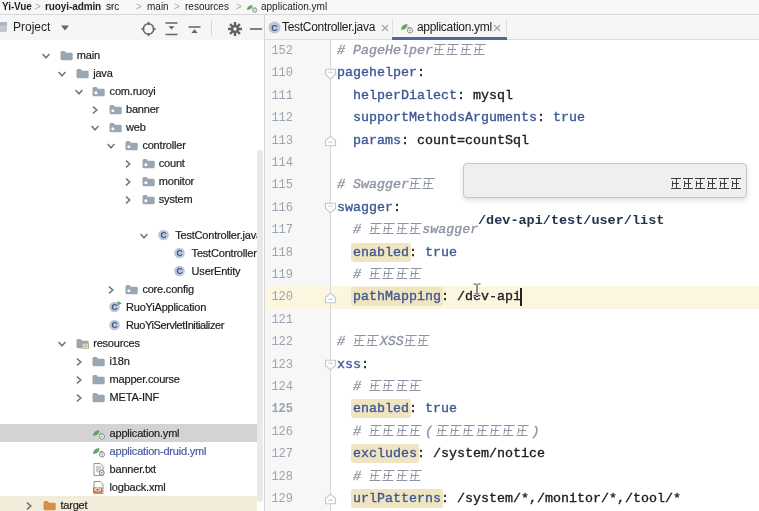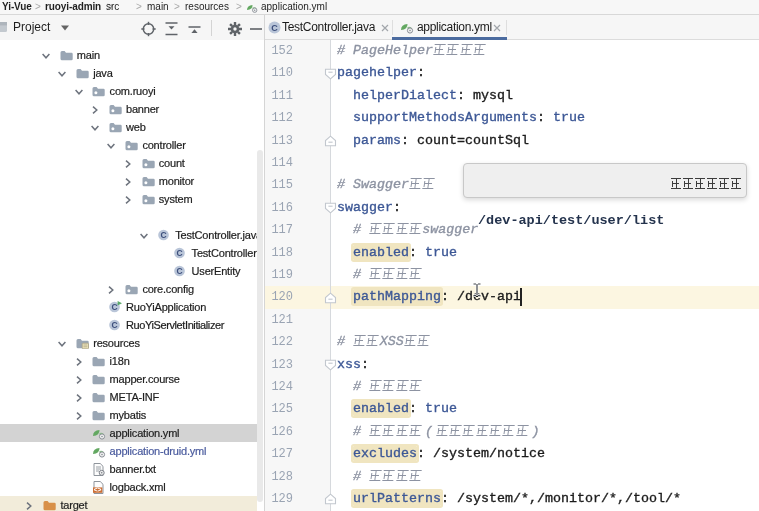--- a/index.html
+++ b/index.html
@@ -159,21 +159,21 @@
 <div class="lnum" style="top:174.4px;">115</div>
 <div class="lnum" style="top:196.8px;">116</div>
 <div class="lnum" style="top:219.2px;">117</div>
 <div class="lnum" style="top:241.6px;">118</div>
 <div class="lnum" style="top:264.0px;">119</div>
 <div class="lnum" style="top:286.4px;">120</div>
 <div class="lnum" style="top:308.8px;">121</div>
 <div class="lnum" style="top:331.2px;">122</div>
 <div class="lnum" style="top:353.6px;">123</div>
 <div class="lnum" style="top:376.0px;">124</div>
-<div class="lnum" style="top:398.4px;">125</div>
+<div class="lnum" style="top:398.4px;font-weight:bold;">125</div>
 <div class="lnum" style="top:420.8px;">126</div>
 <div class="lnum" style="top:443.2px;">127</div>
 <div class="lnum" style="top:465.6px;">128</div>
 <div class="lnum" style="top:488.0px;">129</div>
 </div>
 
 <div id="code">
 <div class="cl" style="top:40.0px;"><span class="c"># PageHelper<i class="cj"></i><i class="cj"></i><i class="cj"></i><i class="cj"></i></span></div>
 <div class="cl" style="top:62.4px;"><span class="k">pagehelper</span>:</div>
 <div class="cl" style="top:84.8px;">  <span class="k">helperDialect</span>: mysql</div>
@@ -392,29 +392,20 @@
     </div>
 <div class="trow" style="top:348px;">
       <svg class="ticon" style="left:73.6px;top:4.5px" width="10" height="10">
         <path d="M3 1.6 L6.8 5 L3 8.4" fill="none" stroke="#6d737d" stroke-width="1.5"></path>
       </svg>
       <svg class="ticon" style="left:92.4px;top:3.5px" width="13" height="11">
         <path d="M0.5 2.5 Q0.5 1 2 1 H4.6 L6 2.8 H11.5 Q12.7 2.8 12.7 4 V9 Q12.7 10.3 11.4 10.3 H2 Q0.5 10.3 0.5 8.8 Z" fill="#9aa6b4"></path>
       </svg>
       <span class="lbl" style="left:109.6px;">META-INF</span>
     </div>
-<div class="trow" style="top:366px;">
-      <svg class="ticon" style="left:73.6px;top:4.5px" width="10" height="10">
-        <path d="M3 1.6 L6.8 5 L3 8.4" fill="none" stroke="#6d737d" stroke-width="1.5"></path>
-      </svg>
-      <svg class="ticon" style="left:92.4px;top:3.5px" width="13" height="11">
-        <path d="M0.5 2.5 Q0.5 1 2 1 H4.6 L6 2.8 H11.5 Q12.7 2.8 12.7 4 V9 Q12.7 10.3 11.4 10.3 H2 Q0.5 10.3 0.5 8.8 Z" fill="#9aa6b4"></path>
-      </svg>
-      <span class="lbl" style="left:109.6px;">mybatis</span>
-    </div>
 <div class="trow tsel" style="top:384px;">
       <svg class="ticon" style="left:92.4px;top:2.5px" width="14" height="13">
         <path d="M1 9 Q1 3.5 7.5 3 Q7.8 8.5 1 9 Z" fill="#63a861"></path>
         <path d="M7.5 6 Q11 5 12 7.5 Q9.5 9.2 7.5 7.8 Z" fill="#8cc08a"></path>
         <circle cx="10" cy="9.5" r="2.6" fill="#f1f1f1" stroke="#8a8f96" stroke-width="1"></circle>
         <circle cx="10" cy="9.5" r="0.8" fill="#8a8f96"></circle>
       </svg>
       <span class="lbl" style="left:109.6px;">application.yml</span>
     </div>
 <div class="trow" style="top:402px;">

